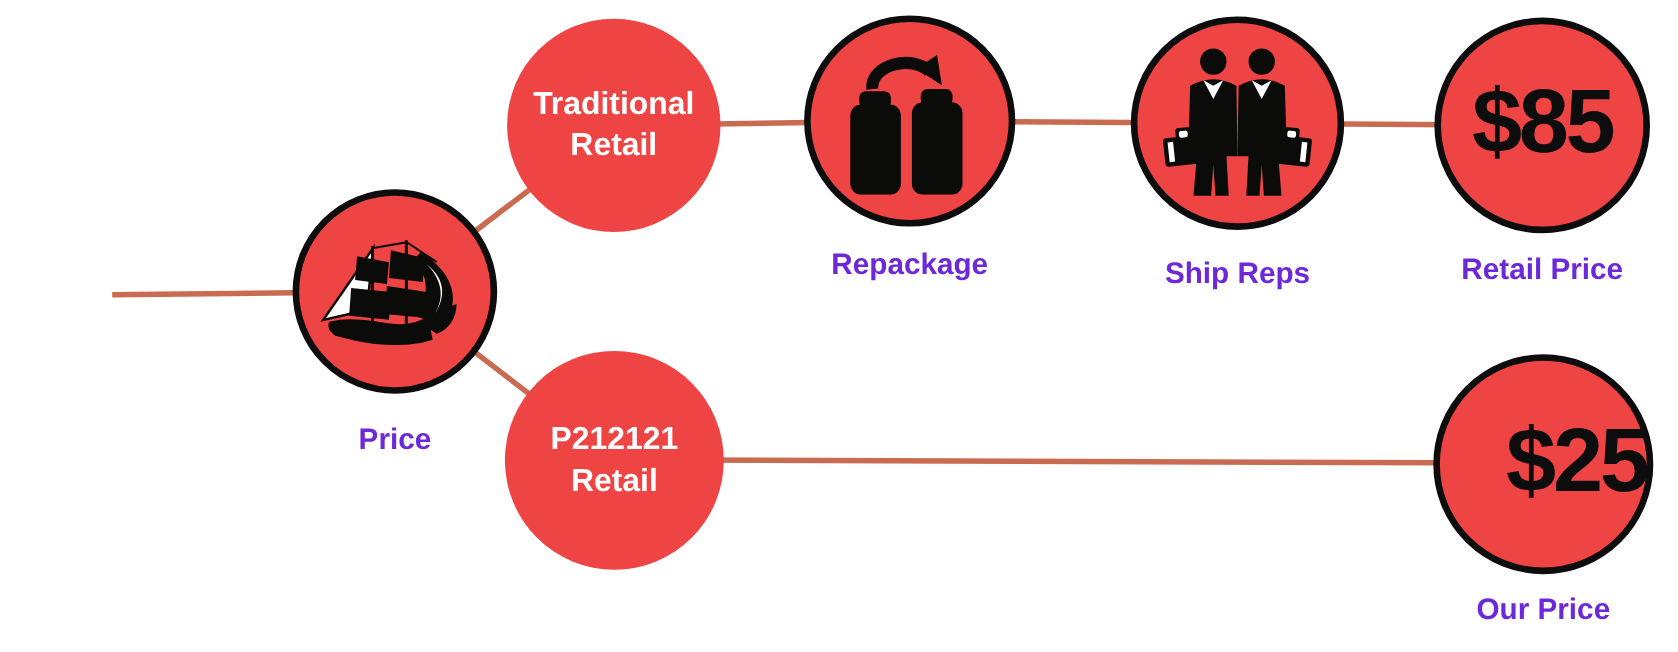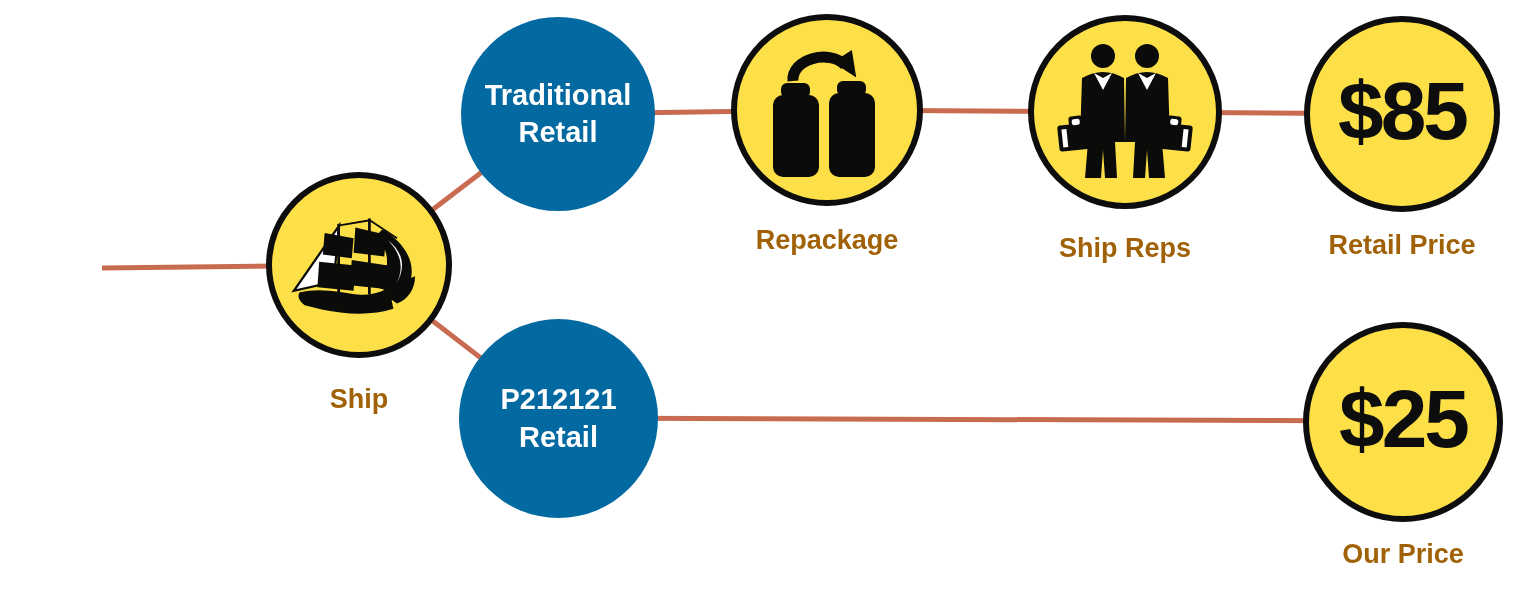--- a/index.html
+++ b/index.html
@@ -30,25 +30,25 @@
     position: absolute;
     left: 0; top: 0;
     border-radius: 50%;
     box-sizing: border-box;
     display: flex;
     align-items: center;
     justify-content: center;
     text-align: center;
   }
   .circle.white {
-    background: #fde047;
+    background: #ef4444;
     border: 6px solid #0d0d0d;
   }
   .circle.black {
-    background: #0369a1;
+    background: #ef4444;
     border: none;
     color: #ffffff;
   }
   .circle-text {
     font-weight: 700;
     font-size: 29px;
     line-height: 1.28;
     color: #fff;
     letter-spacing: 0px;
   }
@@ -61,21 +61,21 @@
     line-height: 1;
     padding-bottom: 6px;
   }
   .node-label {
     position: absolute;
     left: -60px;
     right: -60px;
     text-align: center;
     font-weight: 700;
     font-size: 27px;
-    color: #a16207;
+    color: #6d28d9;
     white-space: nowrap;
   }
   
   #node-manufacture   { left: 9px;    top: 175px; width: 186px; height: 186px; }
   #node-manufacture .circle { width: 186px; height: 186px; }
   #node-manufacture .node-label { top: 204px; }
 
   #node-ship          { left: 266px;  top: 172px; width: 186px; height: 186px; }
   #node-ship .circle  { width: 186px; height: 186px; }
   #node-ship .node-label { top: 212px; }
@@ -92,21 +92,21 @@
   #node-sales .node-label { top: 218px; }
 
   #node-retail-price  { left: 1304px; top: 16px;  width: 196px; height: 196px; }
   #node-retail-price .circle { width: 196px; height: 196px; }
   #node-retail-price .node-label { top: 214px; }
 
   #node-p212121       { left: 459px;  top: 319px; width: 199px; height: 199px; }
   #node-p212121 .circle { width: 199px; height: 199px; }
 
   #node-our-price     { left: 1303px; top: 322px; width: 200px; height: 200px; }
-  #node-our-price .circle { width: 200px; height: 200px; }
+  #node-our-price .circle { width: 200px; height: 200px; justify-content: flex-end; }
   #node-our-price .node-label { top: 217px; }
 
   .icon { display: block; }
 </style>
 </head>
 <body>
 
 <div class="stage">
 
   <svg class="connectors" viewBox="0 0 1525 593" xmlns="http://www.w3.org/2000/svg">
@@ -138,21 +138,21 @@
 
         <path fill="#0b0b09" d="M76,16 L110,24 L108,48 L74,44 Z"></path>
         <path fill="#0b0b09" d="M72,52 L112,58 L110,84 L70,80 Z"></path>
 
         <path fill="#0b0b09" d="M106,18 C138,38 148,66 128,92 L100,82 C116,62 114,40 98,26 Z"></path>
         <path fill="#ffffff" d="M112,30 C128,46 130,64 120,80 C132,62 130,44 112,30 Z"></path>
 
         <path fill="#0b0b09" d="M14,88 C36,82 60,88 78,90 C96,92 108,86 122,78 L142,70 C142,84 134,96 122,100 L116,96 L118,106 C94,114 64,112 40,107 L20,102 C13,97 12,92 14,88 Z"></path>
       </svg>
     </div>
-    <div class="node-label">Ship</div>
+    <div class="node-label">Price</div>
   </div>
 
   <div class="node" id="node-traditional">
     <div class="circle black">
       <div class="circle-text">
         <span>Traditional</span>
         <span>Retail</span>
       </div>
     </div>
   </div>

